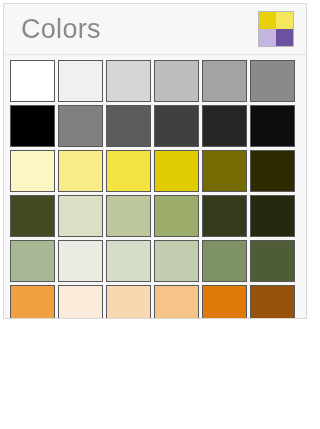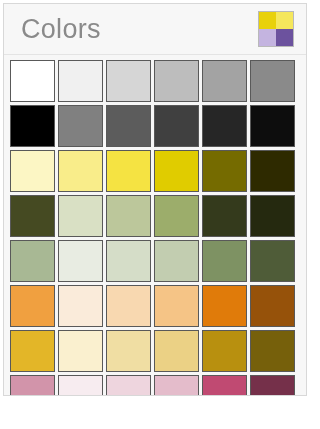--- a/index.html
+++ b/index.html
@@ -11,21 +11,21 @@
     width: 310px;
     height: 429px;
     overflow: hidden;
     font-family: "Liberation Sans", sans-serif;
   }
   #palette-panel {
     position: absolute;
     left: 3px;
     top: 3px;
     width: 304px;
-    height: 393px;
+    height: 316px;
     box-sizing: border-box;
     background: #f7f7f7;
     border: 1px solid #d8d8d8;
     overflow: hidden;
   }
   #panel-header {
     position: relative;
     height: 51px;
     box-sizing: border-box;
     padding: 0 9px;

